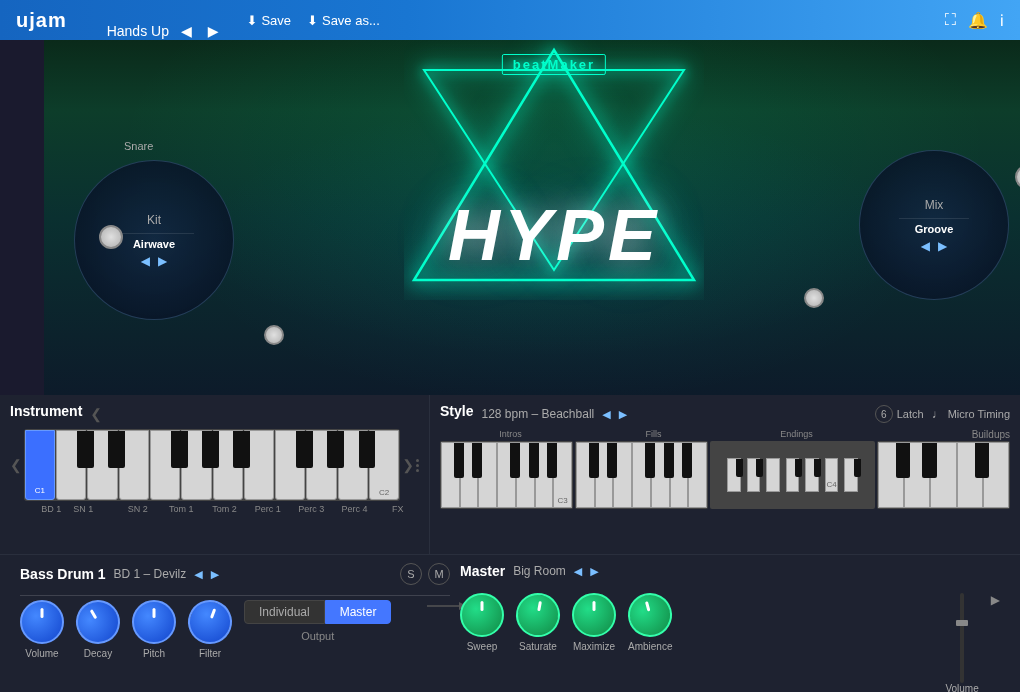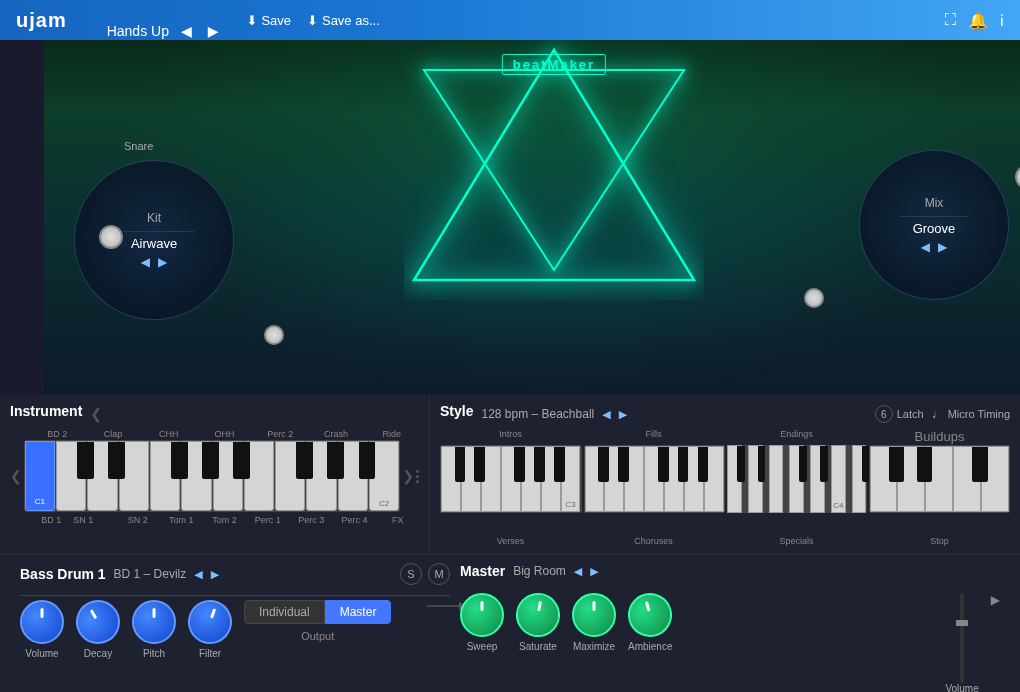--- a/index.html
+++ b/index.html
@@ -25,21 +25,21 @@
       width: 100%; height: 355px;
       background: linear-gradient(180deg, #0a2a1a 0%, #0d3d2a 20%, #0a3030 50%, #0d1b2a 100%);
       position: relative; overflow: hidden; margin-left: 44px;
     }
     .hero-bg-gradient {
       position: absolute; top: 0; left: 0; width: 100%; height: 100%;
       background: radial-gradient(ellipse at 50% 30%, rgba(0,200,120,0.15) 0%, transparent 60%),
                   radial-gradient(ellipse at 50% 60%, rgba(0,150,180,0.1) 0%, transparent 50%);
     }
     .panel-label { color: #aaa; font-size: 12px; text-align: center; margin-bottom: 2px; }
-    .panel-section-label { color: white; font-size: 13px; font-weight: normal; }
+    .panel-section-label { color: white; font-size: 11px; font-weight: bold; }
     .nav-arrows { display: flex; gap: 8px; margin-top: 4px; }
     .nav-arrow { color: #7bbfff; font-size: 12px; cursor: pointer; }
 
     .hero-labels-row {
       position: absolute; bottom: 38px; left: 0; width: 100%;
       display: flex; justify-content: space-between; padding: 0 40px;
     }
     .hero-label { color: #ccc; font-size: 11px; text-align: center; }
 
     
@@ -263,44 +263,36 @@
     <div class="nav-arrows">
       <span class="nav-arrow">◀</span>
       <span class="nav-arrow">▶</span>
     </div>
   </div>
 
   <div class="hero-knob-right"></div>
 
   <div class="hero-knob-amount"></div>
 
+  <div class="hype-text">HYPE</div>
 
 </div>
 
 <div class="bottom-section">
 
   <div class="instrument-style-row">
 
     <div class="instrument-panel">
       <div style="display:flex; align-items:center; gap:8px; margin-bottom:4px;">
         <span class="panel-title">Instrument</span>
         <div class="instrument-scroll">
           <span class="scroll-btn">❮</span>
         </div>
       </div>
 
-      <div style="display:flex; gap:1px; margin-bottom:1px; padding-left:20px;">
-        <div style="flex:1; text-align:center; color:#888; font-size:9px;">BD 2</div>
-        <div style="flex:1; text-align:center; color:#888; font-size:9px;">Clap</div>
-        <div style="flex:1; text-align:center; color:#888; font-size:9px;">CHH</div>
-        <div style="flex:1; text-align:center; color:#888; font-size:9px;">OHH</div>
-        <div style="flex:1; text-align:center; color:#888; font-size:9px;">Perc 2</div>
-        <div style="flex:1; text-align:center; color:#888; font-size:9px;">Crash</div>
-        <div style="flex:1; text-align:center; color:#888; font-size:9px;">Ride</div>
-      </div>
 
       <div style="display:flex; align-items:center; gap:2px;">
         <div style="color:#555; font-size:14px; cursor:pointer;">❮</div>
         <div style="flex:1; position:relative;">
 
           <div style="display:flex; height:72px; gap:1px; background:#444; padding:1px; border-radius:3px;">
 
             <div style="flex:1; background:#3b6fff; border-radius:0 0 3px 3px; border:1px solid #6699ff; position:relative;">
               <div style="position:absolute;bottom:4px;left:50%;transform:translateX(-50%);font-size:8px;color:#fff;">C1</div>
             </div>
@@ -369,21 +361,21 @@
         <div class="micro-timing-btn">
           <span style="font-size:12px;">♩</span>
           <span>Micro Timing</span>
         </div>
       </div>
 
       <div style="display:flex; gap:2px; margin-bottom:1px;">
         <div style="flex:1; text-align:center; color:#888; font-size:9px;">Intros</div>
         <div style="flex:1; text-align:center; color:#888; font-size:9px;">Fills</div>
         <div style="flex:1; text-align:center; color:#888; font-size:9px;">Endings</div>
-        <div style="flex:1; text-align:center; color:#888; font-size:13px;">Buildups</div>
+        <div style="flex:1; text-align:right; color:#888; font-size:10px;">Buildups</div>
       </div>
 
       <div style="display:flex; gap:2px; flex:1;">
 
         <div style="flex:1; display:flex; height:68px; gap:0; background:#444; padding:1px; border-radius:2px;">
           <div style="flex:1;background:#d5d5d5;border:1px solid #999;position:relative;">
               <div style="position:absolute;top:0;right:-30%;width:60%;height:55%;background:#111;border-radius:0 0 2px 2px;z-index:2;"></div>
             </div>
           <div style="flex:1;background:#d5d5d5;border:1px solid #999;position:relative;">
               <div style="position:absolute;top:0;right:-30%;width:60%;height:55%;background:#111;border-radius:0 0 2px 2px;z-index:2;"></div>
@@ -414,21 +406,21 @@
               <div style="position:absolute;top:0;right:-30%;width:60%;height:55%;background:#111;border-radius:0 0 2px 2px;z-index:2;"></div>
             </div>
           <div style="flex:1;background:#d5d5d5;border:1px solid #999;position:relative;">
               <div style="position:absolute;top:0;right:-30%;width:60%;height:55%;background:#111;border-radius:0 0 2px 2px;z-index:2;"></div>
             </div>
           <div style="flex:1;background:#d5d5d5;border:1px solid #999;position:relative;">
               <div style="position:absolute;top:0;right:-30%;width:60%;height:55%;background:#111;border-radius:0 0 2px 2px;z-index:2;"></div>
             </div>
           <div style="flex:1;background:#d5d5d5;border:1px solid #999;position:relative;"></div>
         </div>
-        <div style="flex:1; display:flex; height:68px; gap:6px; background:#444; padding:0; border-radius:2px;">
+        <div style="flex:1; display:flex; height:68px; gap:6px; background:#444; padding:17px; border-radius:2px;">
           <div style="flex:1;background:#d5d5d5;border:1px solid #999;position:relative;">
               <div style="position:absolute;top:0;right:-30%;width:60%;height:55%;background:#111;border-radius:0 0 2px 2px;z-index:2;"></div>
             </div>
           <div style="flex:1;background:#d5d5d5;border:1px solid #999;position:relative;">
               <div style="position:absolute;top:0;right:-30%;width:60%;height:55%;background:#111;border-radius:0 0 2px 2px;z-index:2;"></div>
             </div>
           <div style="flex:1;background:#d5d5d5;border:1px solid #999;position:relative;"></div>
           <div style="flex:1;background:#d5d5d5;border:1px solid #999;position:relative;">
               <div style="position:absolute;top:0;right:-30%;width:60%;height:55%;background:#111;border-radius:0 0 2px 2px;z-index:2;"></div>
             </div>
@@ -450,26 +442,20 @@
               <div style="position:absolute;top:0;right:-30%;width:60%;height:55%;background:#111;border-radius:0 0 2px 2px;z-index:2;"></div>
             </div>
           <div style="flex:1;background:#d5d5d5;border:1px solid #999;position:relative;"></div>
           <div style="flex:1;background:#d5d5d5;border:1px solid #999;position:relative;">
               <div style="position:absolute;top:0;right:-30%;width:60%;height:55%;background:#111;border-radius:0 0 2px 2px;z-index:2;"></div>
             </div>
           <div style="flex:1;background:#d5d5d5;border:1px solid #999;position:relative;"></div>
         </div>
       </div>
 
-      <div style="display:flex; gap:2px; margin-top:3px;">
-        <div style="flex:1; text-align:center; color:#888; font-size:9px;">Verses</div>
-        <div style="flex:1; text-align:center; color:#888; font-size:9px;">Choruses</div>
-        <div style="flex:1; text-align:center; color:#888; font-size:9px;">Specials</div>
-        <div style="flex:1; text-align:center; color:#888; font-size:9px;">Stop</div>
-      </div>
     </div>
   </div>
 
   <div class="bass-master-row">
 
     <div class="bass-drum-panel">
       <div class="bd-header">
         <span class="bd-title">Bass Drum 1</span>
         <span class="bd-preset">BD 1 – Devilz</span>
         <span class="bd-arrow">◀</span>

